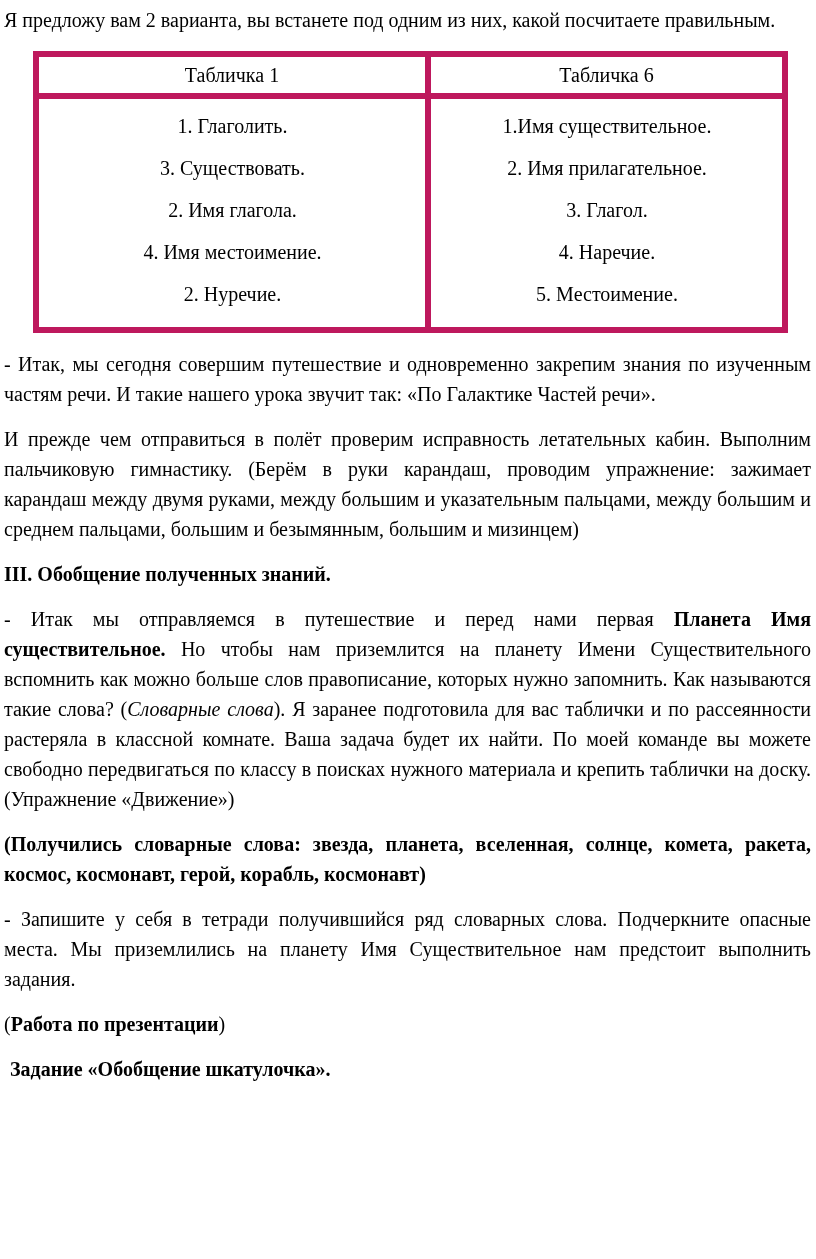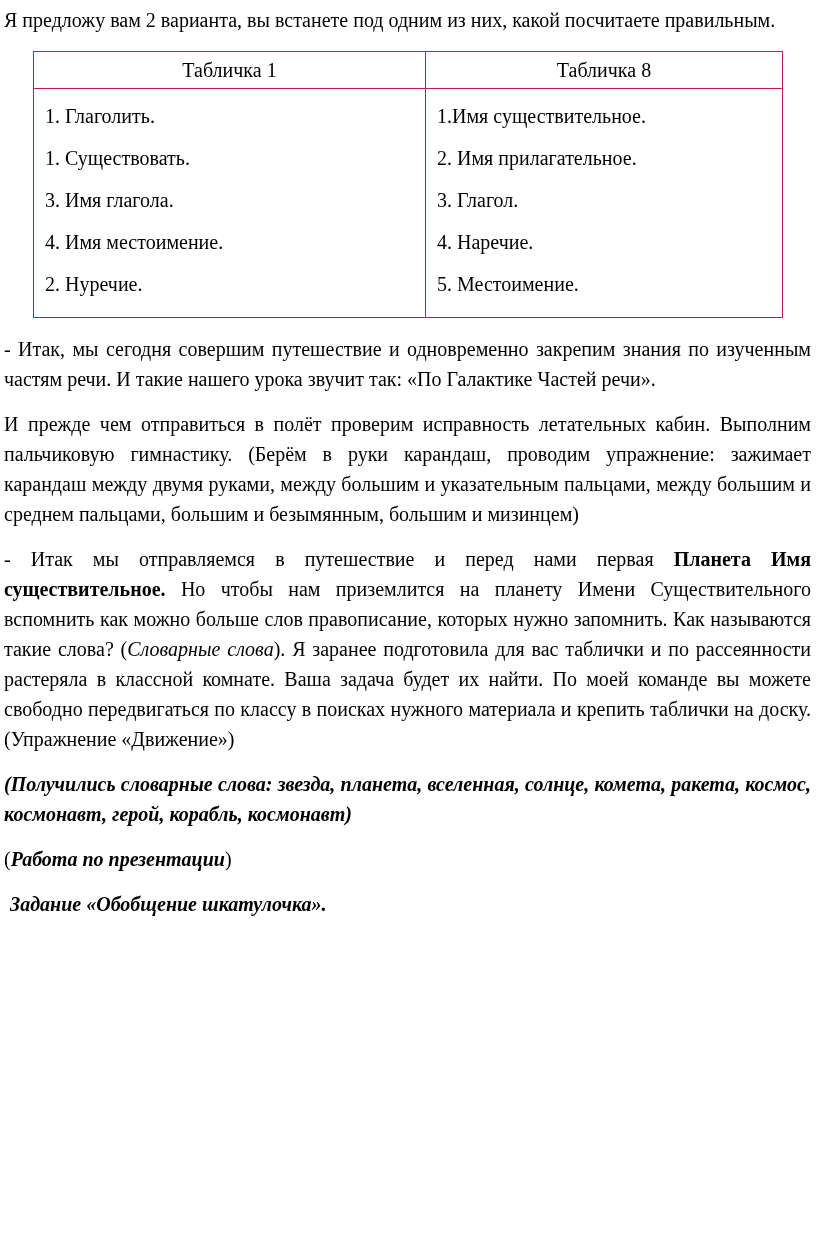--- a/index.html
+++ b/index.html
@@ -20,91 +20,93 @@
     font-size: 20px;
     line-height: 30px;
     text-align: justify;
     margin-bottom: 15px;
   }
   .heading {
     font-weight: bold;
   }
   .bold-run { font-weight: bold; }
   .italic-run { font-style: italic; }
-  .bold-italic { font-weight: bold; font-style: italic; }
+  .bold-italic { font-weight: bold; }
   .doc-table {
     border-collapse: collapse;
     width: 749px;
     margin: 16px 0 16px 29px;
     table-layout: fixed;
   }
   .doc-table th, .doc-table td {
-    border: 1px solid #be185d;
+    border: 6px solid #be185d;
     vertical-align: top;
   }
   .doc-table th {
     font-weight: normal;
     font-size: 20px;
     line-height: 30px;
     text-align: center;
     height: 36px;
     padding: 3px 4px;
   }
   .col-1 { width: 392px; }
   .col-2 { width: 357px; }
   .doc-table td {
     padding: 6px 10px 12px 11px;
   }
   .cell-line {
     font-size: 20px;
     line-height: 42px;
-    text-align: left;
+    text-align: center;
   }
   .para-task { text-indent: 6px; }
 </style>
 </head>
 <body>
 
 <div class="page">
 
   <p class="para">Я предложу вам 2 варианта, вы встанете под одним из них, какой посчитаете правильным.</p>
 
   <table class="doc-table">
     <tbody>
         <tr>
       <th class="col-1">Табличка 1</th>
-      <th class="col-2">Табличка 8</th>
+      <th class="col-2">Табличка 6</th>
     </tr>
     <tr>
       <td>
         <div class="cell-line">1. Глаголить.</div>
-        <div class="cell-line">1. Существовать.</div>
-        <div class="cell-line">3. Имя глагола.</div>
+        <div class="cell-line">3. Существовать.</div>
+        <div class="cell-line">2. Имя глагола.</div>
         <div class="cell-line">4. Имя местоимение.</div>
         <div class="cell-line">2. Нуречие.</div>
       </td>
       <td>
         <div class="cell-line">1.Имя существительное.</div>
         <div class="cell-line">2. Имя прилагательное.</div>
         <div class="cell-line">3. Глагол.</div>
         <div class="cell-line">4. Наречие.</div>
         <div class="cell-line">5. Местоимение.</div>
       </td>
     </tr>
   </tbody>
     </table>
 
   <p class="para">- Итак, мы сегодня совершим путешествие и одновременно закрепим знания по изученным частям речи. И такие нашего урока звучит так: «По Галактике Частей речи».</p>
 
   <p class="para">И прежде чем отправиться в полёт проверим исправность летательных кабин. Выполним пальчиковую гимнастику. (Берём в руки карандаш, проводим упражнение: зажимает карандаш между двумя руками, между большим и указательным пальцами, между большим и среднем пальцами, большим и безымянным, большим и мизинцем)</p>
 
 
+  <p class="para heading">III. Обобщение полученных знаний.</p>
 
   <p class="para"><span>- Итак мы отправляемся в путешествие и перед нами первая </span><span class="bold-run">Планета Имя существительное.</span><span> Но чтобы нам приземлится на планету Имени Существительного вспомнить как можно больше слов правописание, которых нужно запомнить. Как называются такие слова? (</span><span class="italic-run">Словарные слова</span><span>). Я заранее подготовила для вас таблички и по рассеянности растеряла в классной комнате. Ваша задача будет их найти. По моей команде вы можете свободно передвигаться по классу в поисках нужного материала и крепить таблички на доску. (Упражнение «Движение»)</span></p>
 
   <p class="para bold-italic">(Получились словарные  слова: звезда, планета, вселенная, солнце, комета, ракета, космос, космонавт, герой, корабль, космонавт)</p>
 
+  <p class="para">- Запишите у себя в тетради получившийся ряд словарных слова. Подчеркните опасные места. Мы приземлились на планету Имя Существительное нам предстоит выполнить задания.</p>
 
   <p class="para"><span>(</span><span class="bold-italic">Работа по презентации</span><span>)</span></p>
 
   <p class="para bold-italic para-task">Задание «Обобщение шкатулочка».</p>
 
 </div>
 
 </body></html>

